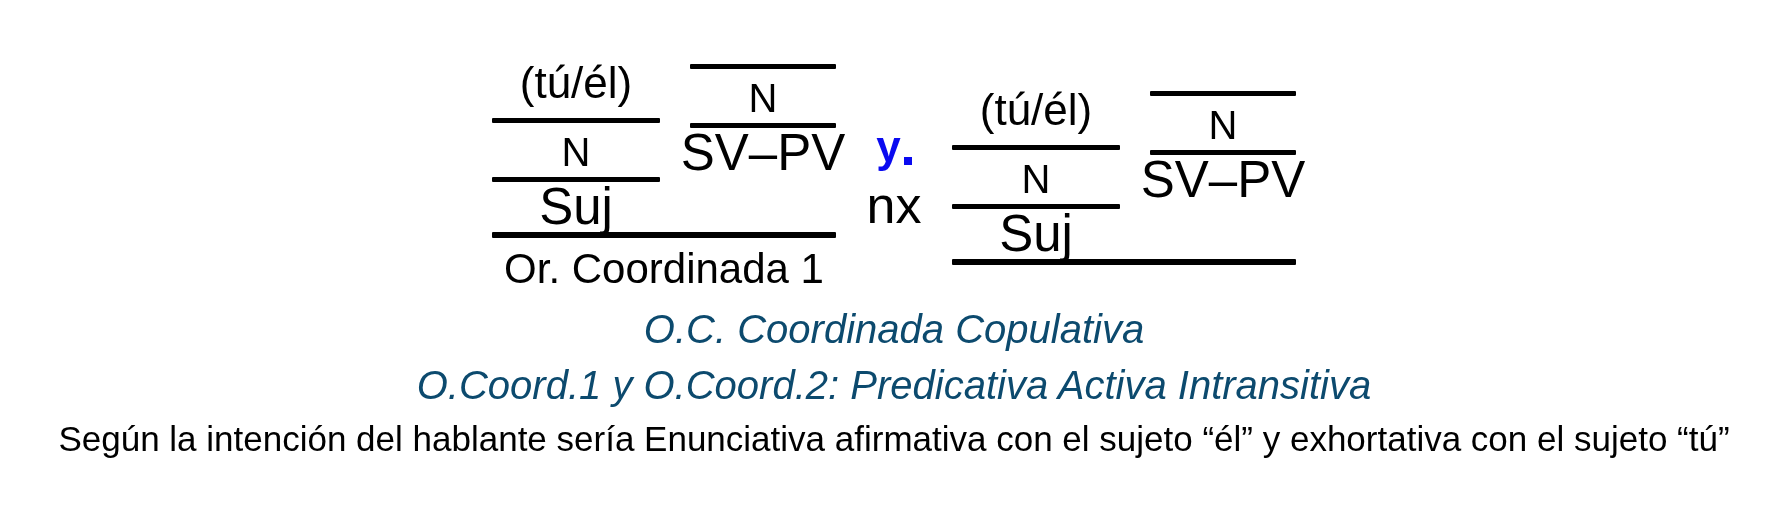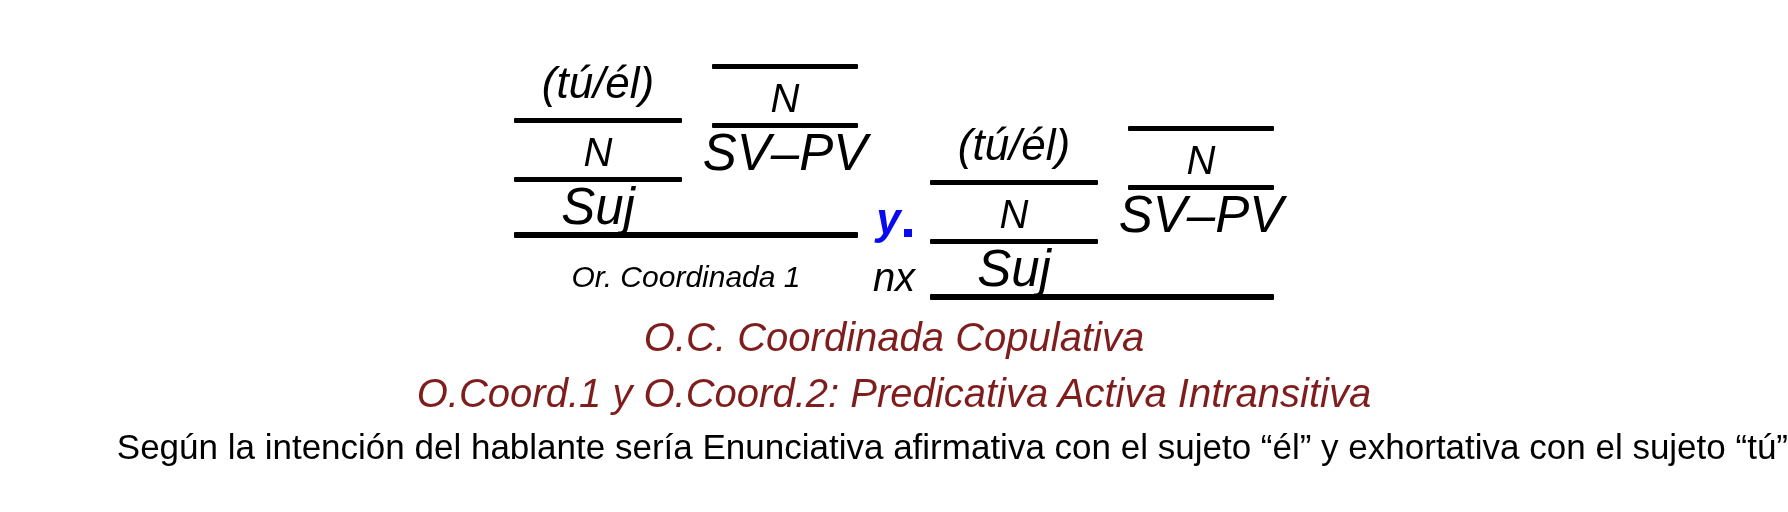--- a/index.html
+++ b/index.html
@@ -16,23 +16,22 @@
     color: #000000;
     overflow: hidden;
   }
   .diagram-wrap {
     padding-top: 56px;
     display: flex;
     justify-content: center;
   }
   .syntax-diagram {
     display: flex;
-    align-items: flex-end;
-    gap: 0;
-    font-style: italic;
+    align-items: center;
+    gap: 22px;
   }
   .clause {
     display: flex;
     flex-direction: column;
   }
   .cols {
     display: flex;
     gap: 30px;
     justify-content: center;
   }
@@ -74,25 +73,25 @@
     white-space: nowrap;
   }
   .clause-line {
     width: 100%;
     height: 6px;
     background: #000000;
     margin-top: 2px;
     border-radius: 1px;
   }
   .clause-label {
-    font-size: 30px;
+    font-size: 42px;
     height: 46px;
     line-height: 46px;
     text-align: center;
-    margin-top: 16px;
+    margin-top: 8px;
     white-space: nowrap;
   }
   .nexo-col {
     width: 72px;
     display: flex;
     flex-direction: column;
     justify-content: space-between;
     align-items: center;
   }
   .nexo-word {
@@ -105,37 +104,37 @@
     font-weight: bold;
     color: #0a0af0;
   }
   .nexo-dot {
     width: 8px;
     height: 8px;
     background: #0a0af0;
     margin-bottom: 9px;
   }
   .nexo-label {
-    font-size: 40px;
+    font-size: 52px;
     height: 46px;
     line-height: 46px;
     margin-top: 8px;
   }
   .annot {
     text-align: center;
-    color: #7f1d1d;
+    color: #0c4a6e;
     font-style: italic;
     font-size: 40px;
     line-height: 46px;
     font-weight: 500;
   }
   .annot.first { margin-top: 14px; }
   .annot.second { margin-top: 10px; }
   .note {
-    text-align: right;
+    text-align: center;
     color: #000000;
     font-size: 35px;
     line-height: 44px;
     margin-top: 9px;
     white-space: nowrap;
   }
 </style>
 </head>
 <body>
 

